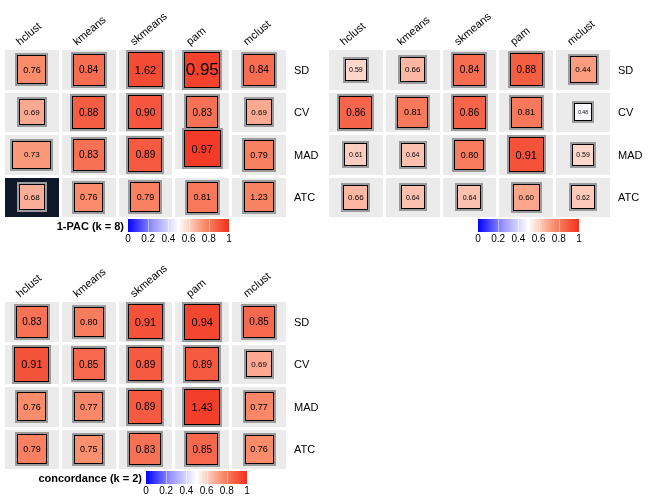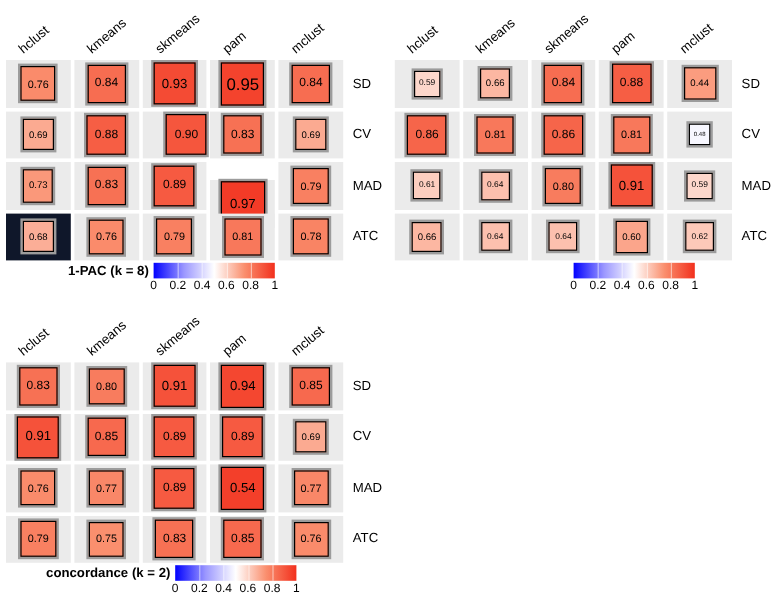--- a/index.html
+++ b/index.html
@@ -37,74 +37,74 @@
             <span>0.76</span>
           </div>
         </div>
         <div class="cell" style="left: 61.8px; top: 50px; width: 53.8px; height: 39.5px; background: rgb(235, 235, 235);">
           <div class="sq" style="width: 32px; height: 32px; background: rgb(247, 109, 81); font-size: 10px;">
             <span>0.84</span>
           </div>
         </div>
         <div class="cell" style="left: 118.6px; top: 50px; width: 53.8px; height: 39.5px; background: rgb(235, 235, 235);">
           <div class="sq" style="width: 35px; height: 35px; background: rgb(244, 75, 52); font-size: 11px;">
-            <span>0.93</span>
+            <span>1.62</span>
           </div>
         </div>
         <div class="cell" style="left: 175.4px; top: 50px; width: 53.8px; height: 39.5px; background: rgb(235, 235, 235);">
-          <div class="sq" style="width: 36px; height: 36px; background: rgb(244, 67, 45); font-size: 14px;">
+          <div class="sq" style="width: 36px; height: 36px; background: rgb(244, 67, 45); font-size: 17px;">
             <span>0.95</span>
           </div>
         </div>
         <div class="cell" style="left: 232.2px; top: 50px; width: 53.8px; height: 39.5px; background: rgb(235, 235, 235);">
           <div class="sq" style="width: 32px; height: 32px; background: rgb(247, 109, 81); font-size: 10px;">
             <span>0.84</span>
           </div>
         </div>
         <div class="cell" style="left: 5px; top: 92.5px; width: 53.8px; height: 39.5px; background: rgb(235, 235, 235);">
           <div class="sq" style="width: 26px; height: 26px; background: rgb(251, 170, 145); font-size: 8px;">
             <span>0.69</span>
           </div>
         </div>
         <div class="cell" style="left: 61.8px; top: 92.5px; width: 53.8px; height: 39.5px; background: rgb(235, 235, 235);">
           <div class="sq" style="width: 33px; height: 33px; background: rgb(246, 94, 68); font-size: 10px;">
             <span>0.88</span>
           </div>
         </div>
-        <div class="cell" style="left: 118.6px; top: 92.5px; width: 53.8px; height: 39.5px; background: rgb(235, 235, 235); justify-content: flex-end;">
+        <div class="cell" style="left: 118.6px; top: 92.5px; width: 53.8px; height: 39.5px; background: rgb(235, 235, 235);">
           <div class="sq" style="width: 34px; height: 34px; background: rgb(245, 86, 61); font-size: 10px;">
             <span>0.90</span>
           </div>
         </div>
         <div class="cell" style="left: 175.4px; top: 92.5px; width: 53.8px; height: 39.5px; background: rgb(235, 235, 235);">
           <div class="sq" style="width: 32px; height: 32px; background: rgb(247, 113, 84); font-size: 10px;">
             <span>0.83</span>
           </div>
         </div>
         <div class="cell" style="left: 232.2px; top: 92.5px; width: 53.8px; height: 39.5px; background: rgb(235, 235, 235);">
           <div class="sq" style="width: 26px; height: 26px; background: rgb(251, 170, 145); font-size: 8px;">
             <span>0.69</span>
           </div>
         </div>
         <div class="cell" style="left: 5px; top: 135px; width: 53.8px; height: 39.5px; background: rgb(235, 235, 235);">
-          <div class="sq" style="width: 25px; height: 28px; background: rgb(250, 152, 122); font-size: 8px;">
+          <div class="sq" style="width: 39px; height: 28px; background: rgb(250, 152, 122); font-size: 8px;">
             <span>0.73</span>
           </div>
         </div>
         <div class="cell" style="left: 61.8px; top: 135px; width: 53.8px; height: 39.5px; background: rgb(235, 235, 235);">
           <div class="sq" style="width: 32px; height: 32px; background: rgb(247, 113, 84); font-size: 10px;">
             <span>0.83</span>
           </div>
         </div>
         <div class="cell" style="left: 118.6px; top: 135px; width: 53.8px; height: 39.5px; background: rgb(235, 235, 235);">
           <div class="sq" style="width: 34px; height: 34px; background: rgb(246, 90, 65); font-size: 10px;">
             <span>0.89</span>
           </div>
         </div>
-        <div class="cell" style="left: 175.4px; top: 150px; width: 53.8px; height: 39.5px; background: rgb(235, 235, 235);">
+        <div class="cell" style="left: 175.4px; top: 129px; width: 53.8px; height: 39.5px; background: rgb(235, 235, 235);">
           <div class="sq" style="width: 37px; height: 37px; background: rgb(243, 59, 39); font-size: 11px;">
             <span>0.97</span>
           </div>
         </div>
         <div class="cell" style="left: 232.2px; top: 135px; width: 53.8px; height: 39.5px; background: rgb(235, 235, 235);">
           <div class="sq" style="width: 30px; height: 30px; background: rgb(249, 128, 97); font-size: 9px;">
             <span>0.79</span>
           </div>
         </div>
         <div class="cell" style="left: 5px; top: 177.5px; width: 53.8px; height: 39.5px; background: #0f172a;">
@@ -122,21 +122,21 @@
             <span>0.79</span>
           </div>
         </div>
         <div class="cell" style="left: 175.4px; top: 177.5px; width: 53.8px; height: 39.5px; background: rgb(235, 235, 235);">
           <div class="sq" style="width: 31px; height: 31px; background: rgb(248, 120, 91); font-size: 9px;">
             <span>0.81</span>
           </div>
         </div>
         <div class="cell" style="left: 232.2px; top: 177.5px; width: 53.8px; height: 39.5px; background: rgb(235, 235, 235);">
           <div class="sq" style="width: 30px; height: 30px; background: rgb(249, 132, 100); font-size: 9px;">
-            <span>0.78</span>
+            <span>1.23</span>
           </div>
         </div>
       </div>
     <div class="row-labels">
         <span class="row-label" style="left: 294px; top: 63.75px;">SD</span>
         <span class="row-label" style="left: 294px; top: 106.25px;">CV</span>
         <span class="row-label" style="left: 294px; top: 148.75px;">MAD</span>
         <span class="row-label" style="left: 294px; top: 191.25px;">ATC</span>
       </div>
     <span class="legend-title" style="right: 200px;">1-PAC (k = 8)</span>
@@ -357,21 +357,21 @@
             <span>0.77</span>
           </div>
         </div>
         <div class="cell" style="left: 118.6px; top: 135px; width: 53.8px; height: 39.5px; background: rgb(235, 235, 235);">
           <div class="sq" style="width: 34px; height: 34px; background: rgb(246, 90, 65); font-size: 10px;">
             <span>0.89</span>
           </div>
         </div>
         <div class="cell" style="left: 175.4px; top: 135px; width: 53.8px; height: 39.5px; background: rgb(235, 235, 235);">
           <div class="sq" style="width: 36px; height: 36px; background: rgb(243, 63, 42); font-size: 11px;">
-            <span>0.54</span>
+            <span>1.43</span>
           </div>
         </div>
         <div class="cell" style="left: 232.2px; top: 135px; width: 53.8px; height: 39.5px; background: rgb(235, 235, 235);">
           <div class="sq" style="width: 29px; height: 29px; background: rgb(249, 135, 104); font-size: 9px;">
             <span>0.77</span>
           </div>
         </div>
         <div class="cell" style="left: 5px; top: 177.5px; width: 53.8px; height: 39.5px; background: rgb(235, 235, 235);">
           <div class="sq" style="width: 30px; height: 30px; background: rgb(249, 128, 97); font-size: 9px;">
             <span>0.79</span>

